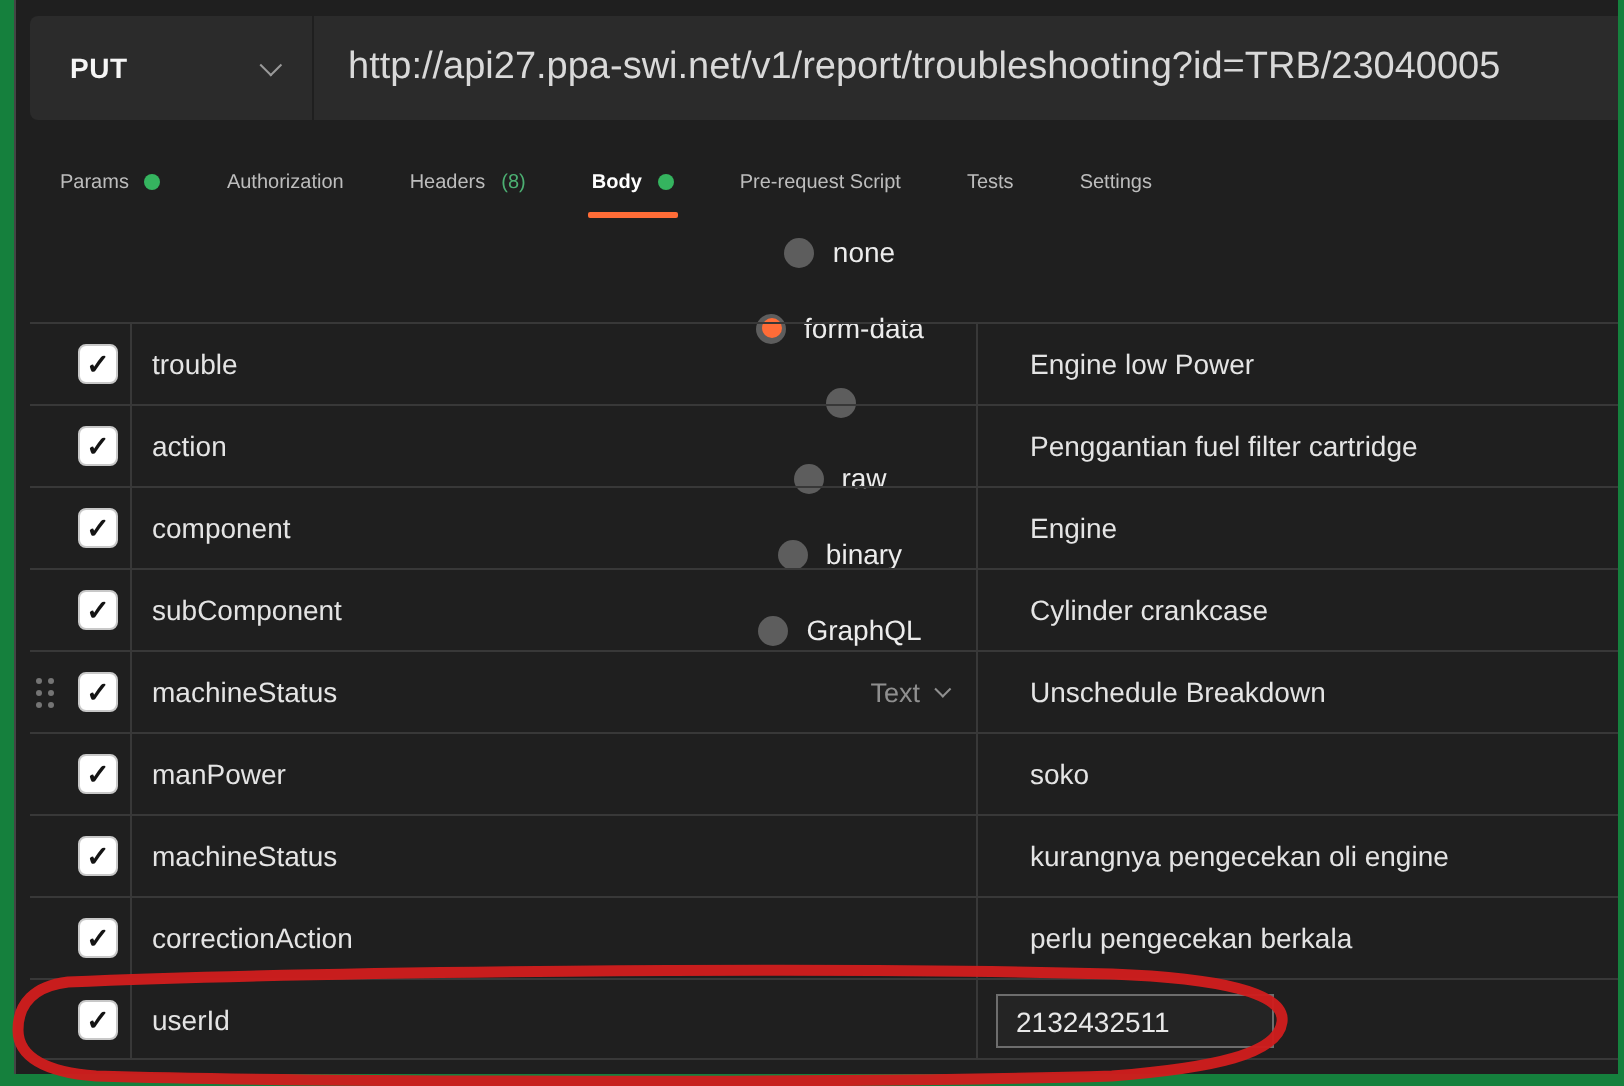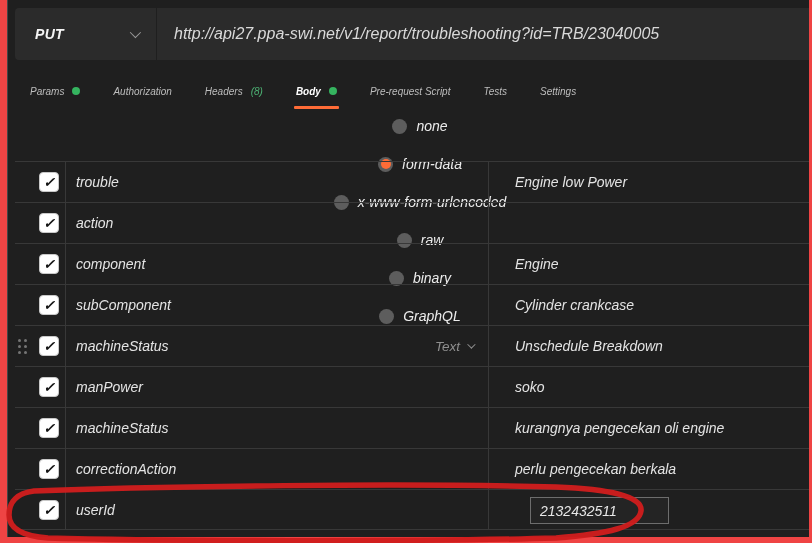--- a/index.html
+++ b/index.html
@@ -3,21 +3,21 @@
 <meta charset="utf-8">
 <style>
   * { margin:0; padding:0; box-sizing:border-box; }
   html,body { width:812px; height:543px; }
   body {
     font-family:"Liberation Sans", sans-serif;
     background:#000;
     position:relative;
     overflow:hidden;
   }
-  .frame { position:absolute; inset:0; background:#ef4444;font-style:italic; }
+  .frame { position:absolute; inset:0; background:#15803d; }
   .content {
     position:absolute; left:7px; top:0; width:802px; height:537px;
     background:#1f1f1f;
     border-left:1px solid #454545;
   }
 
   
   .request-bar {
     position:absolute; left:7px; top:8px; right:0; height:52px;
     background:#2b2b2b; border-radius:4px 0 0 4px;
@@ -28,21 +28,21 @@
     padding:0 18px 0 20px; cursor:pointer; flex:none;
   }
   .method-label { color:#f5f5f5; font-weight:bold; font-size:14px; letter-spacing:.3px; }
   .chevron {
     width:8px; height:8px; border-right:1.5px solid #9a9a9a; border-bottom:1.5px solid #9a9a9a;
     transform:rotate(45deg) translateY(-2px); display:inline-block;
   }
   .bar-divider { width:1px; background:#1f1f1f; flex:none; }
   .url-field {
     flex:1; display:flex; align-items:center; padding-left:17px;
-    color:#d9d9d9; font-size:16px; white-space:nowrap; overflow:hidden;
+    color:#d9d9d9; font-size:19px; white-space:nowrap; overflow:hidden;
   }
 
   
   .tabs {
     position:absolute; left:7px; top:72px; right:0; height:38px;
     display:flex; align-items:center; gap:33px; padding-left:15px; font-size:10px;
   }
   .tab { position:relative; display:flex; align-items:center; gap:8px; color:#bdbdbd; cursor:pointer; height:100%; }
   .tab .badge { color:#4caf72; }
   .tab.active { color:#ffffff; font-weight:bold; }
@@ -92,21 +92,21 @@
   }
   .drag-handle i { background:#757575; border-radius:50%; }
   .type-select {
     position:absolute; right:336px; top:0; height:100%;
     display:flex; align-items:center; gap:7px; color:#8f8f8f; font-size:13.5px; cursor:pointer;
   }
   .type-select .chevron { border-color:#8f8f8f; width:6px; height:6px; }
   .value-inputbox {
     position:absolute; left:483px; top:7px; width:139px; height:27px;
     border:1px solid #6d6d6d; background:#242424; display:flex; align-items:center;
-    padding-left:9px; color:#e8e8e8; font-size:14px; cursor:text;margin-left:32px;
+    padding-left:9px; color:#e8e8e8; font-size:14px; cursor:text;
   }
 
   
   .annotation { position:absolute; inset:0; pointer-events:none; }
 </style>
 </head>
 <body>
 
 <div class="frame">
   <div class="content">
@@ -151,21 +151,20 @@
       <div class="mode">
         <span class="radio"></span>
         <span>none</span>
       </div>
       <div class="mode">
         <span class="radio selected"></span>
         <span>form-data</span>
       </div>
       <div class="mode">
         <span class="radio"></span>
-        <span>x-www-form-urlencoded</span>
       </div>
       <div class="mode">
         <span class="radio"></span>
         <span>raw</span>
       </div>
       <div class="mode">
         <span class="radio"></span>
         <span>binary</span>
       </div>
       <div class="mode">
@@ -180,20 +179,21 @@
 
       <div class="trow" style="top:0">
         <span class="checkbox">✓</span>
         <span class="key-cell">trouble</span>
         <span class="value-cell">Engine low Power</span>
       </div>
 
       <div class="trow" style="top:41px">
         <span class="checkbox">✓</span>
         <span class="key-cell">action</span>
+        <span class="value-cell">Penggantian fuel filter cartridge</span>
       </div>
 
       <div class="trow" style="top:82px">
         <span class="checkbox">✓</span>
         <span class="key-cell">component</span>
         <span class="value-cell">Engine</span>
       </div>
 
       <div class="trow" style="top:123px">
         <span class="checkbox">✓</span>

